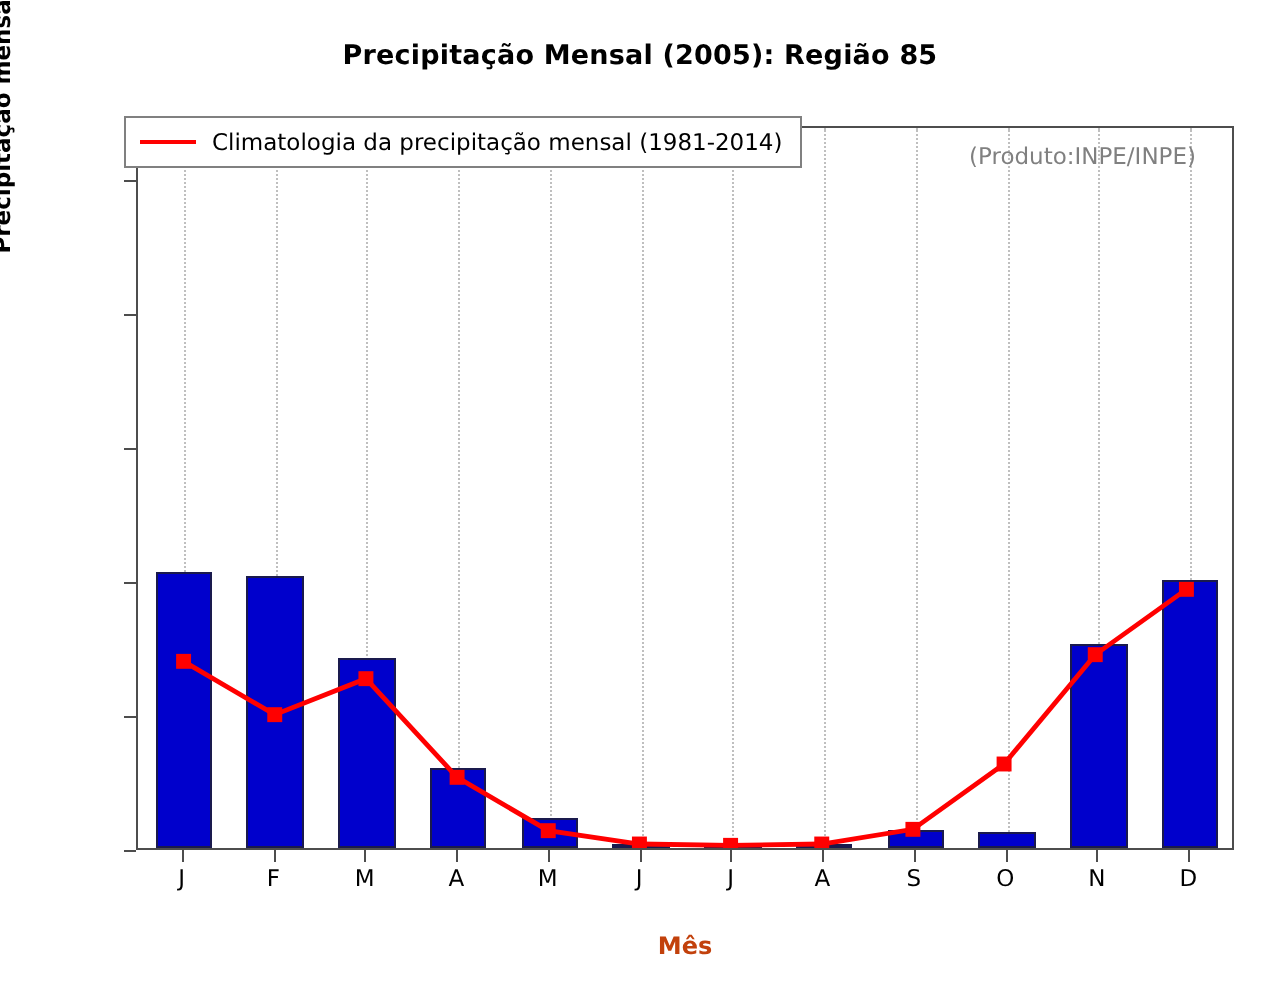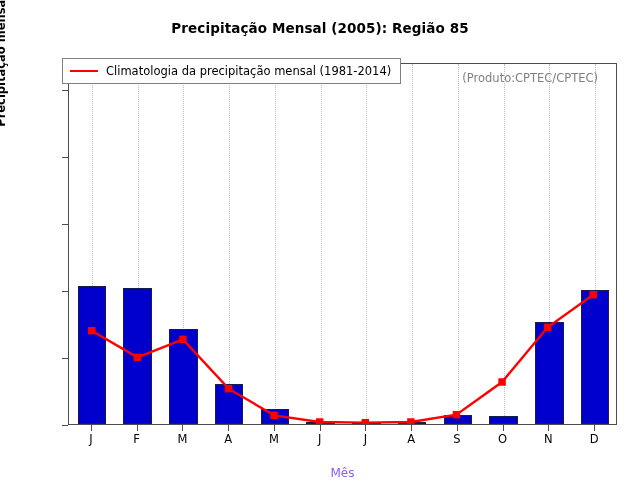--- a/index.html
+++ b/index.html
@@ -76,22 +76,22 @@
     text-align: center;
     white-space: nowrap;
   }
   #x-axis-label {
     position: absolute;
     left: 68px;
     top: 466px;
     width: 549px;
     text-align: center;
     font-size: 12px;
-    font-weight: normal;
-    color: #8b5cf6;
+    font-weight: bold;
+    color: #c2410c;
   }
   .ytick-mark {
     position: absolute;
     left: 62px;
     width: 6px;
     height: 0;
     border-top: 1px solid #4d4d4d;
   }
   .xtick-label {
     position: absolute;
@@ -230,15 +230,15 @@
       <div class="xtick-mark" style="left: 548.375px;"></div>
       <div class="xtick-label" style="left: 594.125px;">D</div>
       <div class="xtick-mark" style="left: 594.125px;"></div>
     </div>
 
   <div id="legend-box">
     <span id="legend-swatch"></span>
     <span id="legend-label">Climatologia da precipitação mensal (1981-2014)</span>
   </div>
 
-  <div id="product-note">(Produto:CPTEC/CPTEC)</div>
+  <div id="product-note">(Produto:INPE/INPE)</div>
 
 </div>
 
 </body></html>

